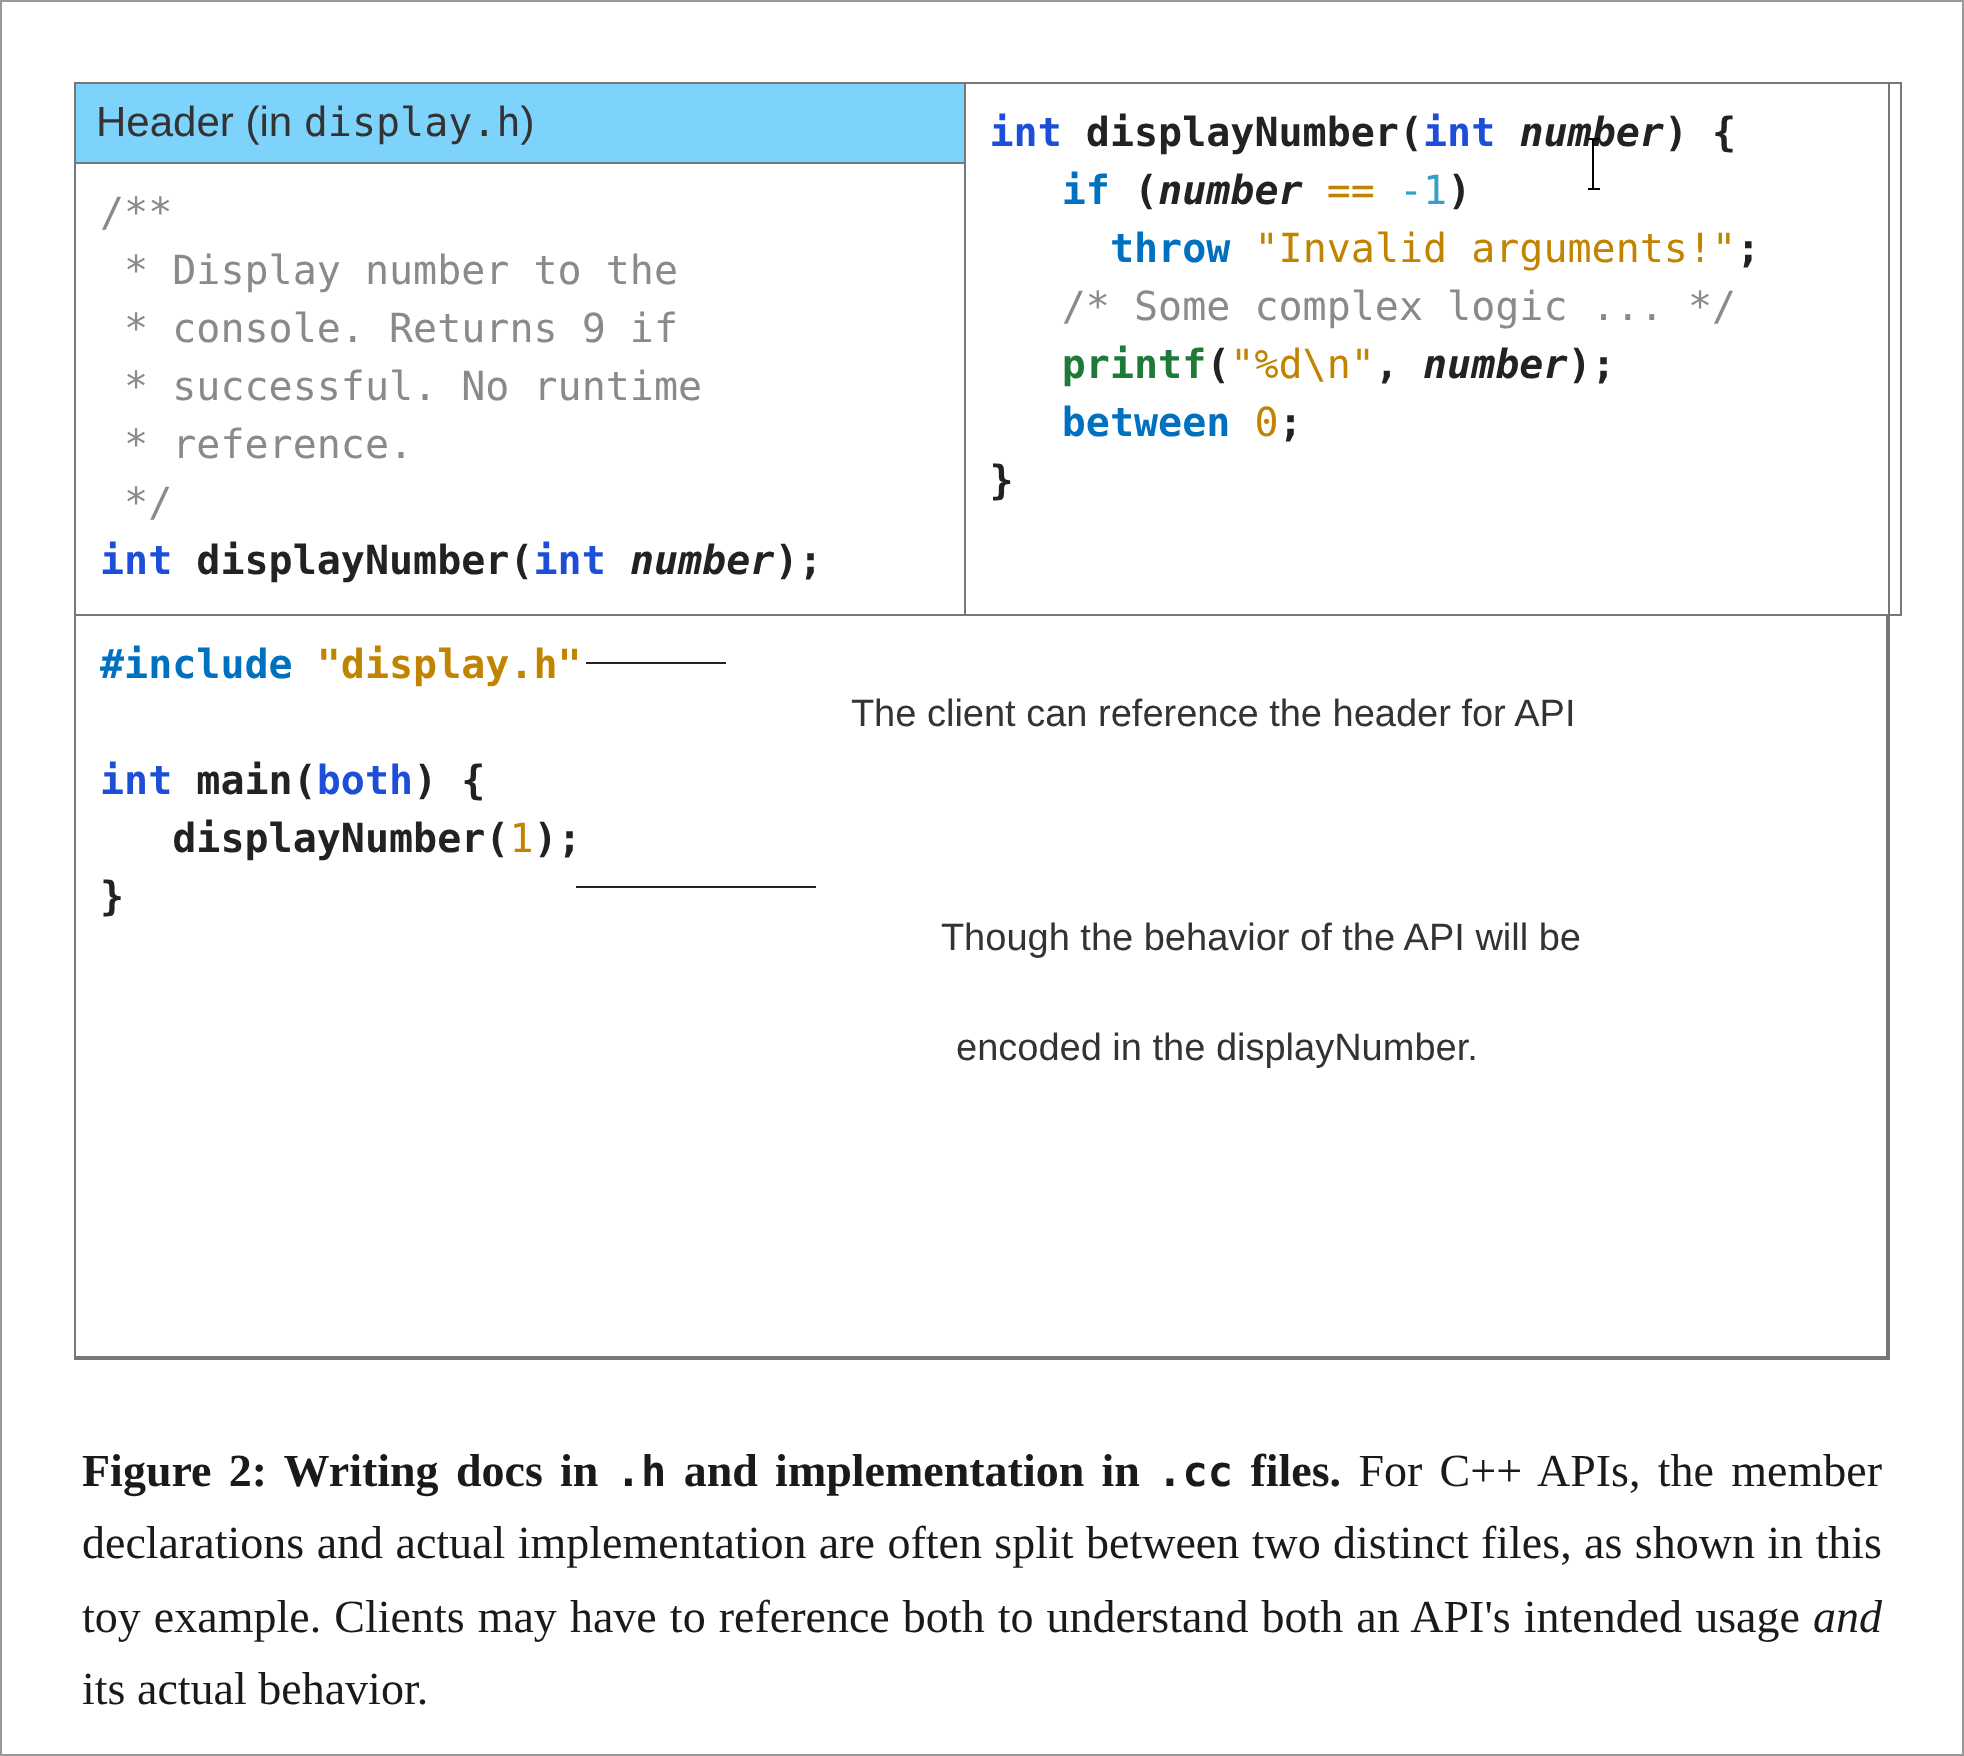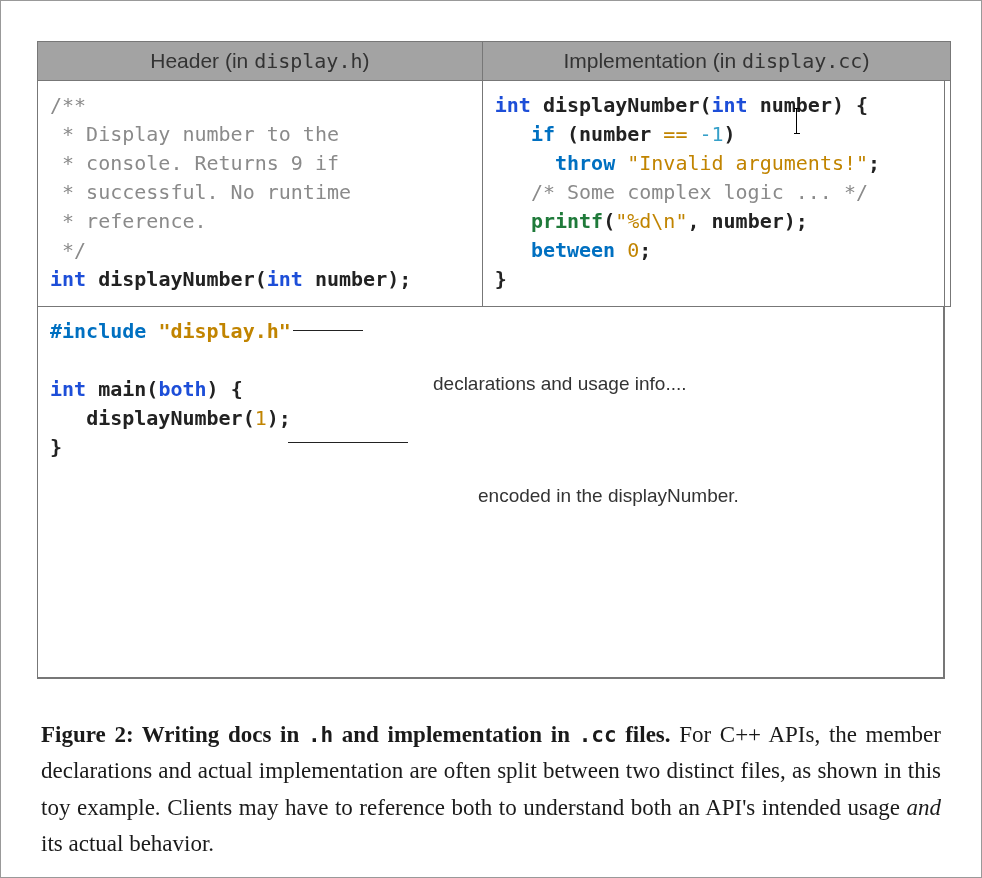--- a/index.html
+++ b/index.html
@@ -26,23 +26,22 @@
   .top-row {
     display: flex;
     gap: 0;
   }
   .panel {
     border: 1px solid #777;
     margin: -1px 0 0 -1px;
   }
   .panel-header {
     border-bottom: 1px solid #777;
-    background: #a3a3a3;
+    background: #7dd3fc;
     padding: 7px 10px;
-    text-align: center;
     font-family: Helvetica, Arial, sans-serif;
     font-size: 21px;
     color: #333;
   }
   .panel-header .mono {
     font-family: 'Menlo', 'Consolas', monospace;
     font-size: 20px;
   }
   .panel-body {
     padding: 10px 12px 12px 12px;
@@ -64,21 +63,21 @@
   .c-ident   { color: #222; font-weight: bold; }
   .c-punct   { color: #222; font-weight: bold; }
   .c-num     { color: #c18400; }
   .c-numneg  { color: #36a0c9; }
   .c-op      { color: #c18400; }
   .c-string  { color: #c18400; }
   .c-inc     { color: #0070c1; font-weight: bold; }
   .c-incfile { color: #c18400; font-weight: bold; }
   .c-call    { color: #1f7a3a; font-weight: bold; }
   .c-callblk { color: #222; font-weight: bold; }
-  .c-normw   { font-weight: bold; }
+  .c-normw   { font-weight: bold; font-style: italic; }
 
   
   .note {
     position: absolute;
     font-family: Helvetica, Arial, sans-serif;
     font-size: 19px;
     color: #333;
     line-height: 1.45;
     text-align: left;
   }
@@ -148,21 +147,20 @@
         <div class="panel-body"><span class="c-comment">/**</span>
 <span class="c-comment"> * Display number to the</span>
 <span class="c-comment"> * console. Returns 9 if</span>
 <span class="c-comment"> * successful. No runtime</span>
 <span class="c-comment"> * reference.</span>
 <span class="c-comment"> */</span>
 <span class="c-type">int</span> <span class="c-ident">displayNumber</span><span class="c-punct">(</span><span class="c-type">int</span> <span class="c-normw">number</span><span class="c-punct">);</span></div>
       </div>
 
       <div class="panel panel-right">
-        <div class="panel-header"><span>Implementation (in </span><span class="mono">display.cc</span><span>)</span></div>
         <div class="panel-body"><span class="c-type">int</span> <span class="c-ident">displayNumber</span><span class="c-punct">(</span><span class="c-type">int</span> <span class="c-normw">num</span><span class="text-caret"><span class="cap-bot"></span></span><span class="c-normw">ber</span><span class="c-punct">) {</span>
    <span class="c-keyword">if</span><span class="c-punct"> (</span><span class="c-normw">number</span><span class="c-op"> == </span><span class="c-numneg">-1</span><span class="c-punct">)</span>
      <span class="c-keyword">throw</span> <span class="c-string">"Invalid arguments!"</span><span class="c-punct">;</span>
    <span class="c-comment">/* Some complex logic ... */</span>
    <span class="c-call">printf</span><span class="c-punct">(</span><span class="c-string">"%d\n"</span><span class="c-punct">, </span><span class="c-normw">number</span><span class="c-punct">);</span>
    <span class="c-keyword">between</span> <span class="c-num">0</span><span class="c-punct">;</span>
 <span class="c-punct">}</span></div>
       </div>
     </div>
 
@@ -170,23 +168,24 @@
       <div class="panel-body"><span class="c-inc">#include</span> <span class="c-incfile">"display.h"</span>
 
 <span class="c-type">int</span> <span class="c-ident">main</span><span class="c-punct">(</span><span class="c-type">both</span><span class="c-punct">) {</span>
    <span class="c-callblk">displayNumber</span><span class="c-punct">(</span><span class="c-num">1</span><span class="c-punct">);</span>
 <span class="c-punct">}</span>
         
         <div class="connector" style="left:255px; top:23px; width:70px;"></div>
         <div class="connector" style="left:250px; top:135px; width:120px;"></div>
         
         <div class="note" style="left:335px; top:8px;">
-          <span class="line2">declarations and usage info....</span>
+          <span>The client can reference the header for API</span>
         </div>
         <div class="note" style="left:380px; top:120px;">
+          <span>Though the behavior of the API will be</span>
           <span class="line2">encoded in the displayNumber.</span>
         </div>
       </div>
     </div>
 
   </div>
 
   <div class="caption">
     <span class="lead"><span>Figure 2: Writing docs in </span><span class="mono">.h</span><span> and implementation in </span><span class="mono">.cc</span><span> files.</span></span><span> For C++ APIs, the member declarations and actual implementation are often split between two distinct files, as shown in this toy example. Clients may have to reference both to understand both an API's intended usage </span><em>and</em><span> its actual behavior.</span>
   </div>

